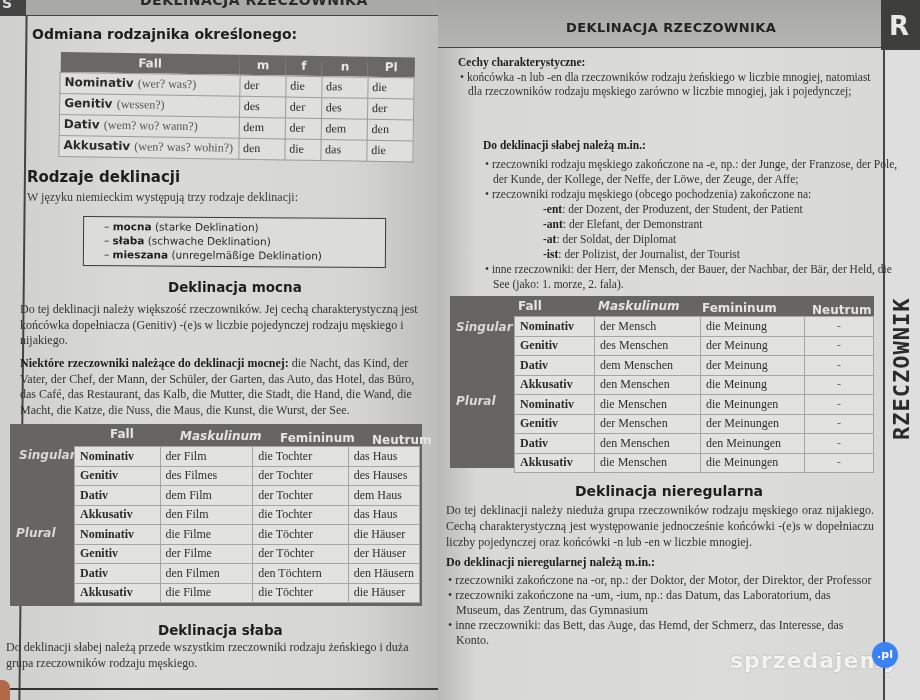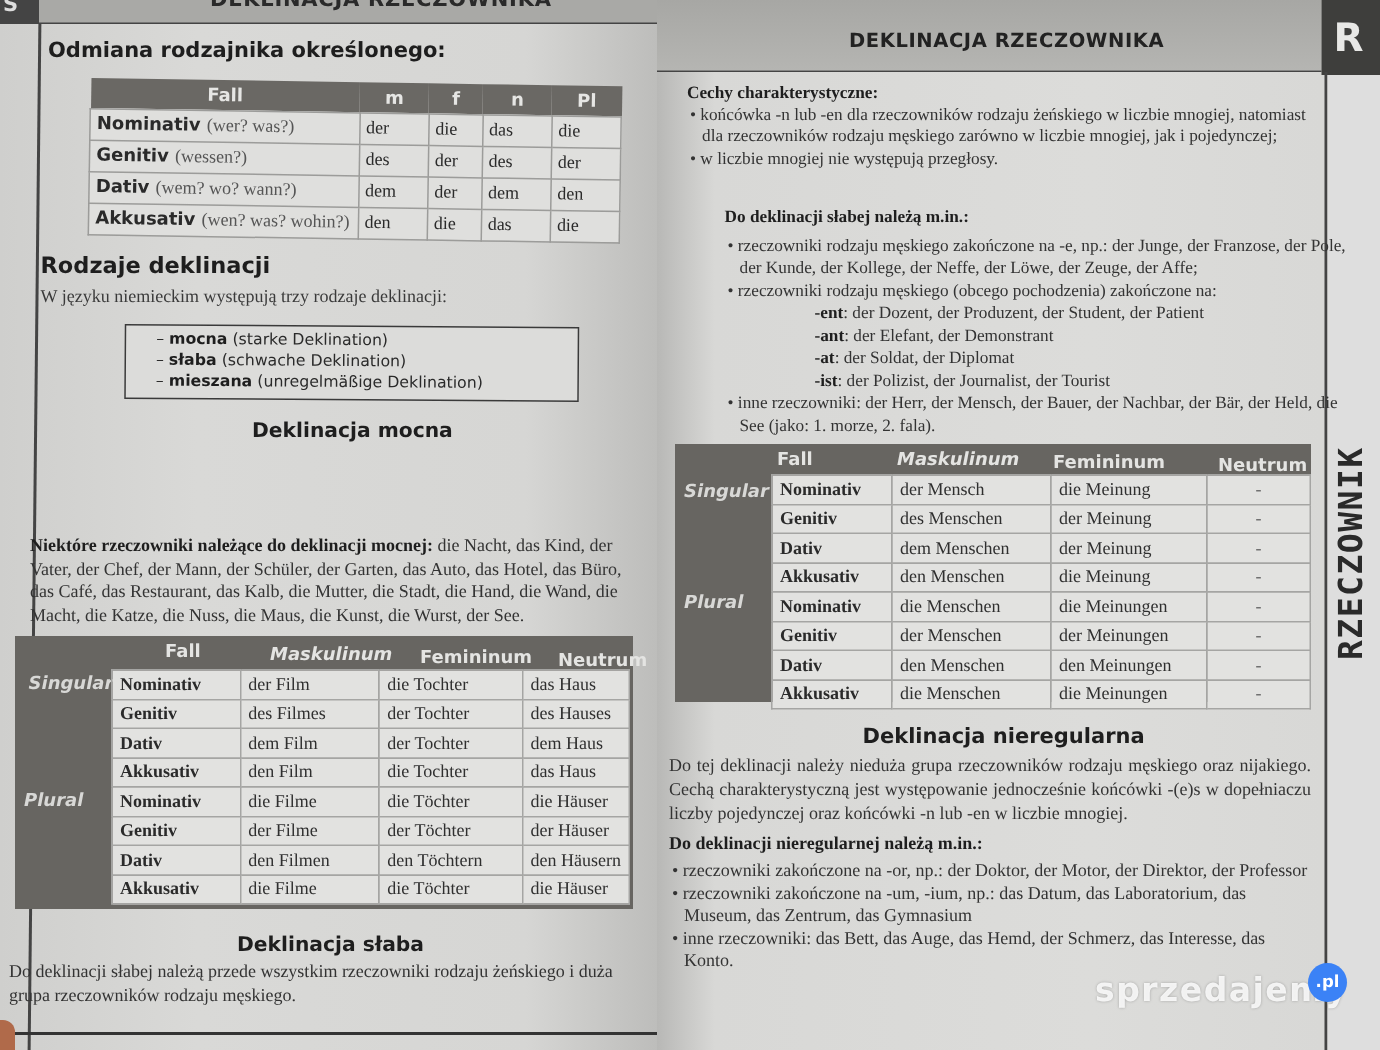--- a/index.html
+++ b/index.html
@@ -149,20 +149,21 @@
 
     <div class="h-main" style="left:27px;top:168px;font-size:15px;">Rodzaje deklinacji</div>
     <div class="intro-line">W języku niemieckim występują trzy rodzaje deklinacji:</div>
     <div class="types-box">
       <div>– <b>mocna</b> <span>(starke Deklination)</span></div>
       <div>– <b>słaba</b> <span>(schwache Deklination)</span></div>
       <div>– <b>mieszana</b> <span>(unregelmäßige Deklination)</span></div>
     </div>
 
     <div class="h-main" style="left:168px;top:279px;font-size:13.5px;">Deklinacja mocna</div>
+    <div class="para" style="left:20px;top:302px;width:410px;">Do tej deklinacji należy większość rzeczowników. Jej cechą charakterystyczną jest końcówka dopełniacza (Genitiv) -(e)s w liczbie pojedynczej rodzaju męskiego i nijakiego.</div>
     <div class="para" style="left:20px;top:356px;width:410px;"><b>Niektóre rzeczowniki należące do deklinacji mocnej:</b><span> die Nacht, das Kind, der Vater, der Chef, der Mann, der Schüler, der Garten, das Auto, das Hotel, das Büro, das Café, das Restaurant, das Kalb, die Mutter, die Stadt, die Hand, die Wand, die Macht, die Katze, die Nuss, die Maus, die Kunst, die Wurst, der See.</span></div>
 
     <div class="decl-wrap" style="left:10px;top:424px;width:412px;height:182px;">
       <span class="head" style="left:100px;top:3px;">Fall</span>
       <span class="head" style="left:170px;top:5px;font-style:italic;">Maskulinum</span>
       <span class="head" style="left:270px;top:7px;">Femininum</span>
       <span class="head" style="left:362px;top:9px;">Neutrum</span>
       <span class="lbl" style="left:9px;top:24px;">Singular</span>
       <span class="lbl" style="left:6px;top:102px;">Plural</span>
       <table class="decl-grid" style="left:64px;top:22px;width:346px;">
@@ -233,21 +234,20 @@
     <div class="r-tab">
         <span>R</span>
       </div>
     <div class="side-line"></div>
     <div class="side-strip"></div>
     <div class="vert-label">RZECZOWNIK</div>
 
     <div class="para" style="left:20px;top:55px;width:420px;font-size:11.5px;line-height:14.5px;">
       <b>Cechy charakterystyczne:</b>
       <span class="bul">• <span>końcówka -n lub -en dla rzeczowników rodzaju żeńskiego w liczbie mnogiej, natomiast dla rzeczowników rodzaju męskiego zarówno w liczbie mnogiej, jak i pojedynczej;</span></span>
-      <span class="bul">• <span>w liczbie mnogiej nie występują przegłosy.</span></span>
     </div>
 
     <div class="para" style="left:18px;top:138px;width:426px;font-size:11.5px;line-height:15px;margin-left:27px;">
       <b>Do deklinacji słabej należą m.in.:</b>
       <span class="bul" style="margin-top:4px">• <span>rzeczowniki rodzaju męskiego zakończone na -e, np.: der Junge, der Franzose, der Pole, der Kunde, der Kollege, der Neffe, der Löwe, der Zeuge, der Affe;</span></span>
       <span class="bul">• <span>rzeczowniki rodzaju męskiego (obcego pochodzenia) zakończone na:</span></span>
       <span class="indent"><b>-ent</b><span>: der Dozent, der Produzent, der Student, der Patient</span></span>
       <span class="indent"><b>-ant</b><span>: der Elefant, der Demonstrant</span></span>
       <span class="indent"><b>-at</b><span>: der Soldat, der Diplomat</span></span>
       <span class="indent"><b>-ist</b><span>: der Polizist, der Journalist, der Tourist</span></span>

